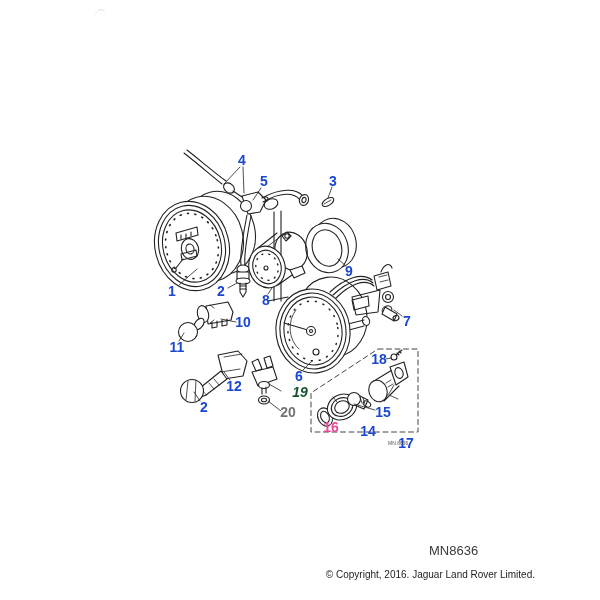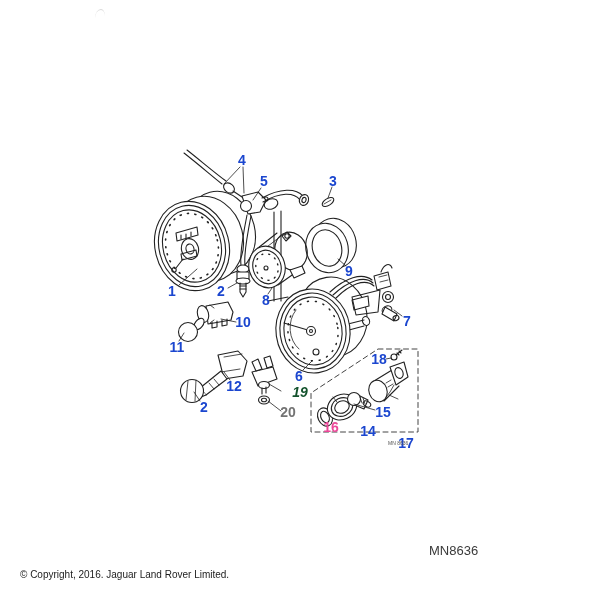--- a/index.html
+++ b/index.html
@@ -5,22 +5,22 @@
   html,body{margin:0;padding:0;width:600px;height:600px;background:#ffffff;overflow:hidden;
     font-family:"Liberation Sans", sans-serif;}
   .stage{position:relative;width:600px;height:600px;background:#fff;}
   svg{position:absolute;left:0;top:0;}
   .callout{position:absolute;transform:translate(-50%,-50%);
     font-family:"Liberation Sans", sans-serif;font-weight:bold;font-size:14px;
     color:#1b46cf;letter-spacing:0;line-height:1;user-select:none;}
   .drawing-code{position:absolute;left:429px;top:543px;font-size:13px;color:#3a3a3a;}
   .micro-label{position:absolute;left:388px;top:440px;font-size:5px;color:#555;
     font-family:"Liberation Sans", sans-serif;}
-  .copyright{position:absolute;left:0;top:569px;width:535px;text-align:left;
-    font-size:10px;color:#1c1c1c;padding-left:20px;}
+  .copyright{position:absolute;left:0;top:569px;width:535px;text-align:right;
+    font-size:10px;color:#1c1c1c;}
   .smudge{position:absolute;left:95px;top:9px;width:10px;height:8px;
     border-top:1px solid #c9c9c9;border-radius:60% 40% 0 0/100% 80% 0 0;opacity:.7;}
 </style>
 </head>
 <body>
 
 <div class="stage">
 
   <div class="smudge"></div>
 

